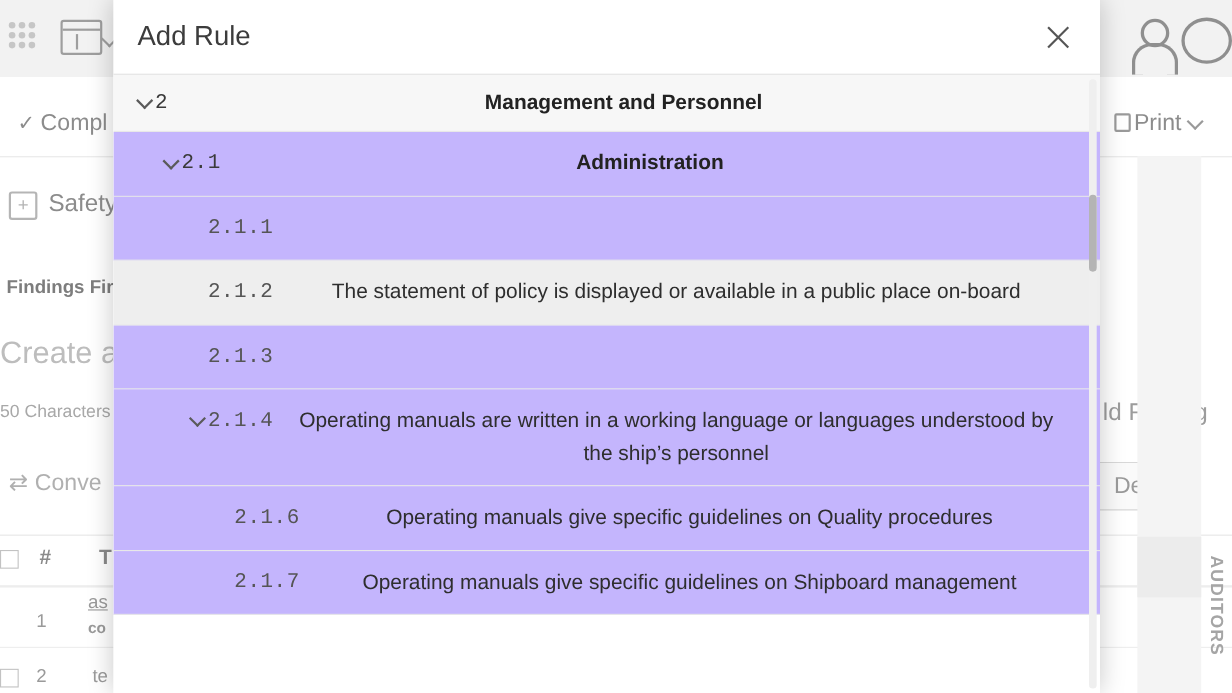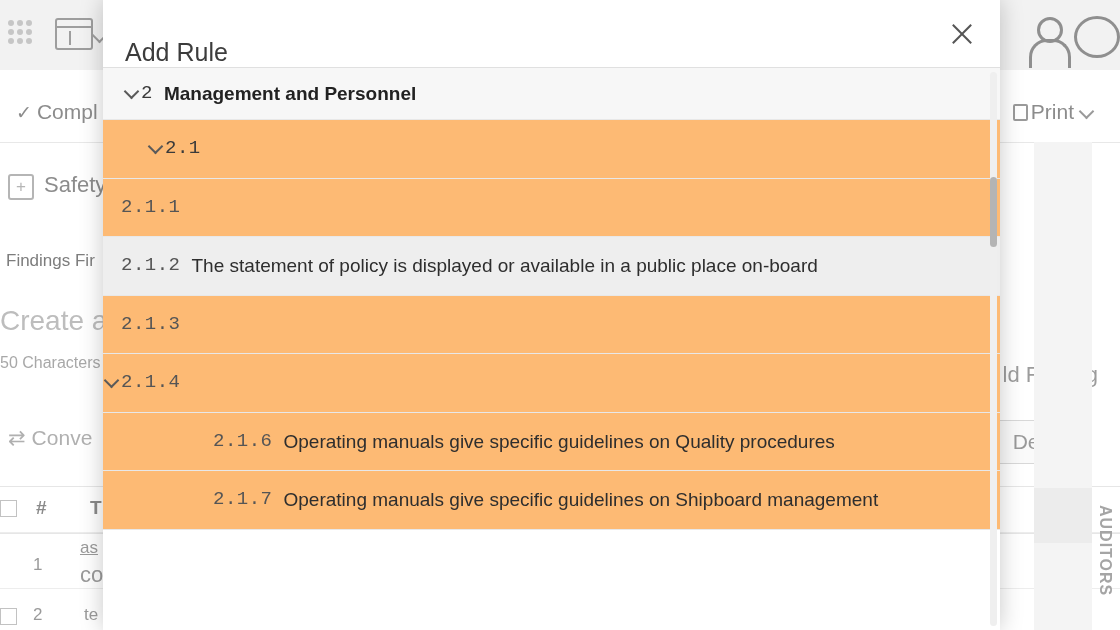--- a/index.html
+++ b/index.html
@@ -172,36 +172,36 @@
     color: #b5b5b5;
     font-size: 17px;
     line-height: 21px;
     text-align: center;
   }
 
   .bg-findings {
     position: absolute;
     left: 6px; top: 251px;
     font-size: 17px;
-    font-weight: normal;
+    font-weight: bold;
     color: #7d7d7d;
     white-space: nowrap;
   }
 
   .bg-create {
     position: absolute;
     left: 0px; top: 305px;
     font-size: 28px;
     color: #bdbdbd;
     white-space: nowrap;
   }
 
   .bg-chars {
     position: absolute;
-    left: 0px; top: 354px;
+    left: 0px; top: 366px;
     font-size: 16px;
     color: #a8a8a8;
     white-space: nowrap;
   }
 
   .bg-addfinding {
     position: absolute;
     right: 22px; top: 362px;
     font-size: 22px;
     color: #9c9c9c;
@@ -256,21 +256,21 @@
   .bg-tcol {
     position: absolute;
     left: 90px; top: 497px;
     font-size: 19px;
     font-weight: bold;
     color: #8a8a8a;
   }
 
   .bg-row1-num { position: absolute; left: 33px; top: 555px; font-size: 17px; color: #9a9a9a; }
   .bg-row1-t1 { position: absolute; left: 80px; top: 538px; font-size: 17px; color: #9a9a9a; text-decoration: underline; }
-  .bg-row1-t2 { position: absolute; left: 80px; top: 562px; font-size: 22px; color: #9a9a9a; }
+  .bg-row1-t2 { position: absolute; left: 80px; top: 562px; font-size: 14px; color: #9a9a9a; font-weight: bold; }
   .bg-row2-cb { position: absolute; left: 0px; top: 608px; width: 15px; height: 15px; border: 1px solid #c2c2c2; }
   .bg-row2-num { position: absolute; left: 33px; top: 605px; font-size: 17px; color: #9a9a9a; }
   .bg-row2-t1 { position: absolute; left: 84px; top: 605px; font-size: 17px; color: #9a9a9a; }
   .bg-rowline1 { position: absolute; left: 0; right: 0; top: 532px; height: 1px; background: #ededed; }
   .bg-rowline2 { position: absolute; left: 0; right: 0; top: 588px; height: 1px; background: #ededed; }
 
   .bg-auditors {
     position: absolute;
     right: 6px; top: 505px;
     font-size: 16px;
@@ -305,21 +305,21 @@
     display: flex;
     flex-direction: column;
     overflow: hidden;
   }
 
   .modal-header {
     position: relative;
     height: 67px;
     flex: 0 0 67px;
     display: flex;
-    align-items: flex-end;
+    align-items: center;
     padding: 0 22px;
     box-sizing: border-box;
   }
 
   .modal-title {
     font-size: 25px;
     color: #3c3c3c;
     font-weight: 400;
   }
 
@@ -357,21 +357,21 @@
     overflow: hidden;
   }
 
   .rule-row {
     display: flex;
     align-items: flex-start;
     border-bottom: 1px solid #e8e8e8;
     box-sizing: border-box;
     padding: 14px 30px 14px 0;
     min-height: 49px;
-    background: #fdba74;
+    background: #c4b5fd;
   }
   .rule-row.lvl1 { background: #f7f7f7; padding-top: 11px; padding-bottom: 11px; }
   .rule-row.highlight { background: #eeeeee; }
 
   .chev {
     flex: 0 0 auto;
     width: 18px;
     height: 18px;
     position: relative;
     margin-top: 4px;
@@ -401,28 +401,29 @@
   }
   .rule-row.lvl1 .rule-num,
   .rule-row.lvl2 .rule-num { color: #3a3a3a; }
 
   .rule-text {
     flex: 1 1 auto;
     font-size: 19px;
     color: #2e2e2e;
     line-height: 1.55;
     padding-left: 11px;
+    text-align: center;
   }
   .rule-row.lvl1 .rule-text,
   .rule-row.lvl2 .rule-text { font-weight: bold; color: #222; }
 
   
   .ind-1 { padding-left: 20px; }
   .ind-2 { padding-left: 44px; }
-  .ind-3 { }
+  .ind-3 { padding-left: 68px; }
   .ind-4 { padding-left: 92px; }
 
   .scrollbar {
     position: absolute;
     right: 3px;
     top: 4px;
     width: 7px;
     bottom: 4px;
     background: #efefef;
     border-radius: 4px;
@@ -515,37 +516,39 @@
     <div class="modal-body">
       <div class="rule-list" id="rule-list">
           <div class="rule-row lvl1 ind-1">
             <div class="chev"></div>
             <div class="rule-num">2</div>
             <div class="rule-text">Management and Personnel</div>
           </div>
           <div class="rule-row lvl2 ind-2">
             <div class="chev"></div>
             <div class="rule-num">2.1</div>
+            <div class="rule-text">Administration</div>
           </div>
           <div class="rule-row lvl3 ind-3">
             <div class="chev empty"></div>
             <div class="rule-num">2.1.1</div>
           </div>
           <div class="rule-row lvl3 ind-3 highlight">
             <div class="chev empty"></div>
             <div class="rule-num">2.1.2</div>
             <div class="rule-text">The statement of policy is displayed or available in a public place on-board</div>
           </div>
           <div class="rule-row lvl3 ind-3">
             <div class="chev empty"></div>
             <div class="rule-num">2.1.3</div>
           </div>
           <div class="rule-row lvl3 ind-3">
             <div class="chev"></div>
             <div class="rule-num">2.1.4</div>
+            <div class="rule-text">Operating manuals are written in a working language or languages understood by the ship’s personnel</div>
           </div>
           <div class="rule-row lvl4 ind-4">
             <div class="chev empty"></div>
             <div class="rule-num">2.1.6</div>
             <div class="rule-text">Operating manuals give specific guidelines on Quality procedures</div>
           </div>
           <div class="rule-row lvl4 ind-4">
             <div class="chev empty"></div>
             <div class="rule-num">2.1.7</div>
             <div class="rule-text">Operating manuals give specific guidelines on Shipboard management</div>

